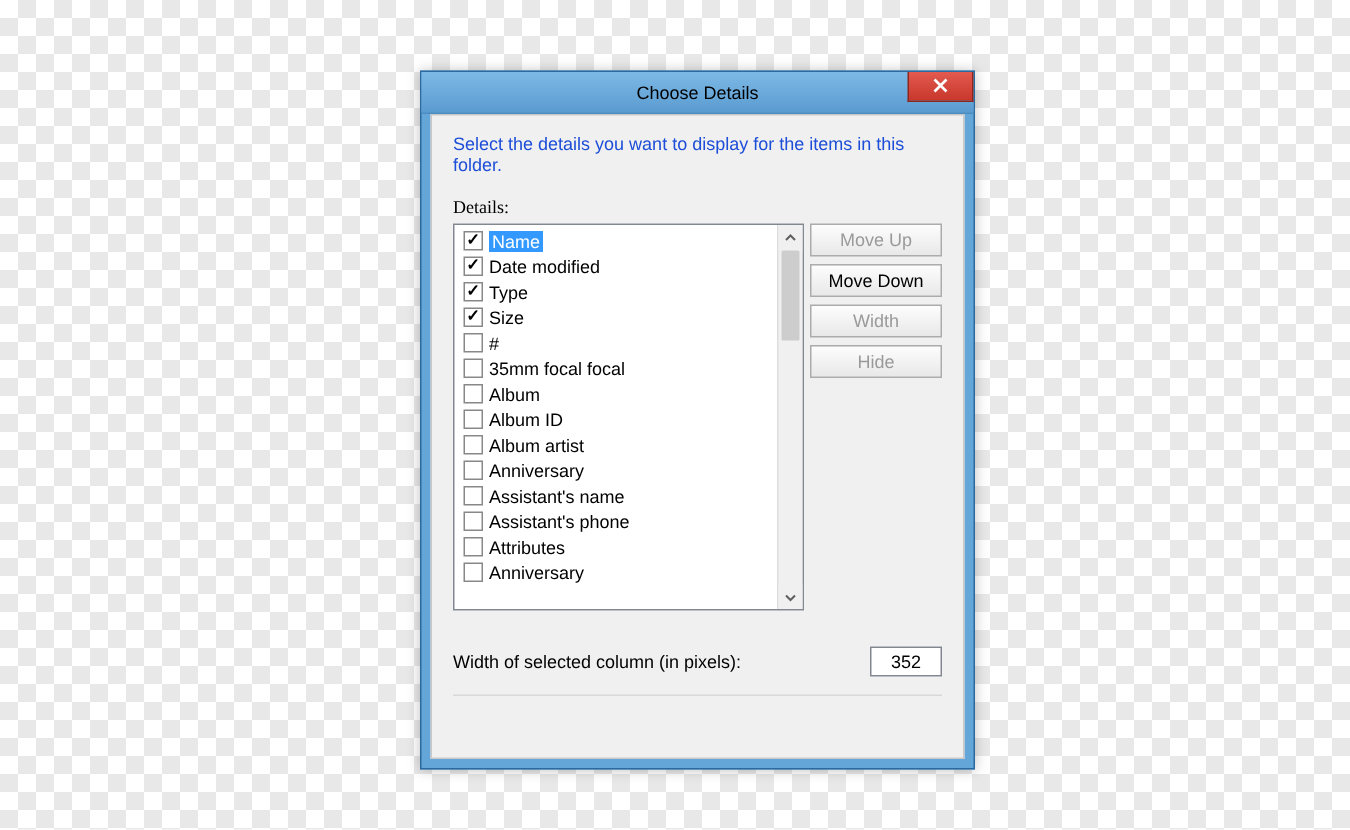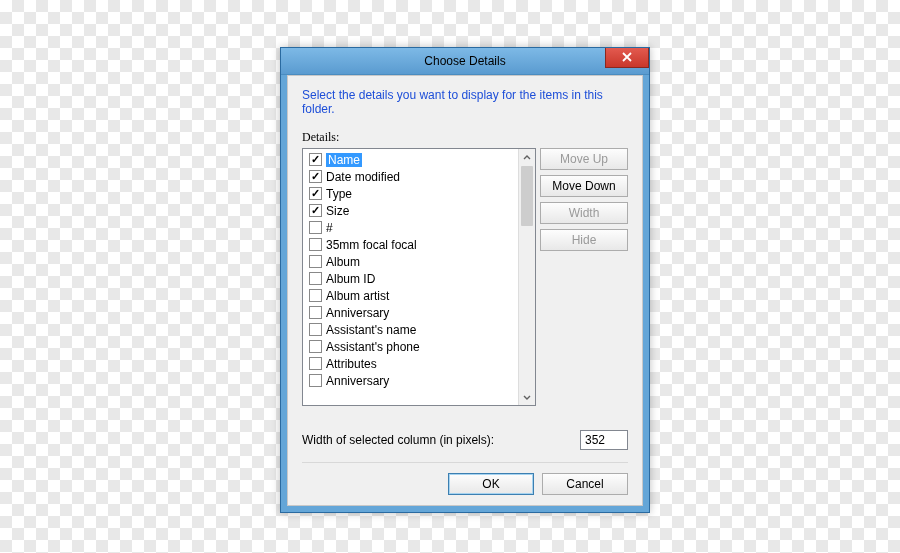--- a/index.html
+++ b/index.html
@@ -179,21 +179,21 @@
     .width-row {
       display: flex;
       align-items: center;
       justify-content: space-between;
       margin-top: 24px;
     }
     .width-input {
       width: 48px;
       height: 20px;
       border: 1px solid #828790;
-      text-align: left;
+      text-align: center;
       padding: 0 4px;
       font-size: 12px;
       font-family: inherit;
     }
     .hr {
       border: none;
       border-top: 1px solid #d8d8d8;
       margin: 12px 0 10px 0;
     }
     .footer-btns {
@@ -311,18 +311,14 @@
         <button class="winbtn" id="btn-move-down">Move Down</button>
         <button class="winbtn" id="btn-show" disabled="">Width</button>
         <button class="winbtn" id="btn-hide" disabled="">Hide</button>
       </div>
     </div>
     <div class="width-row">
       <span>Width of selected column (in pixels):</span>
       <input class="width-input" value="352" style="">
     </div>
     <hr class="hr">
-    <div class="footer-btns">
-      <button class="winbtn primary">OK</button>
-      <button class="winbtn">Cancel</button>
-    </div>
   </div>
 </div>
 
 </body></html>

